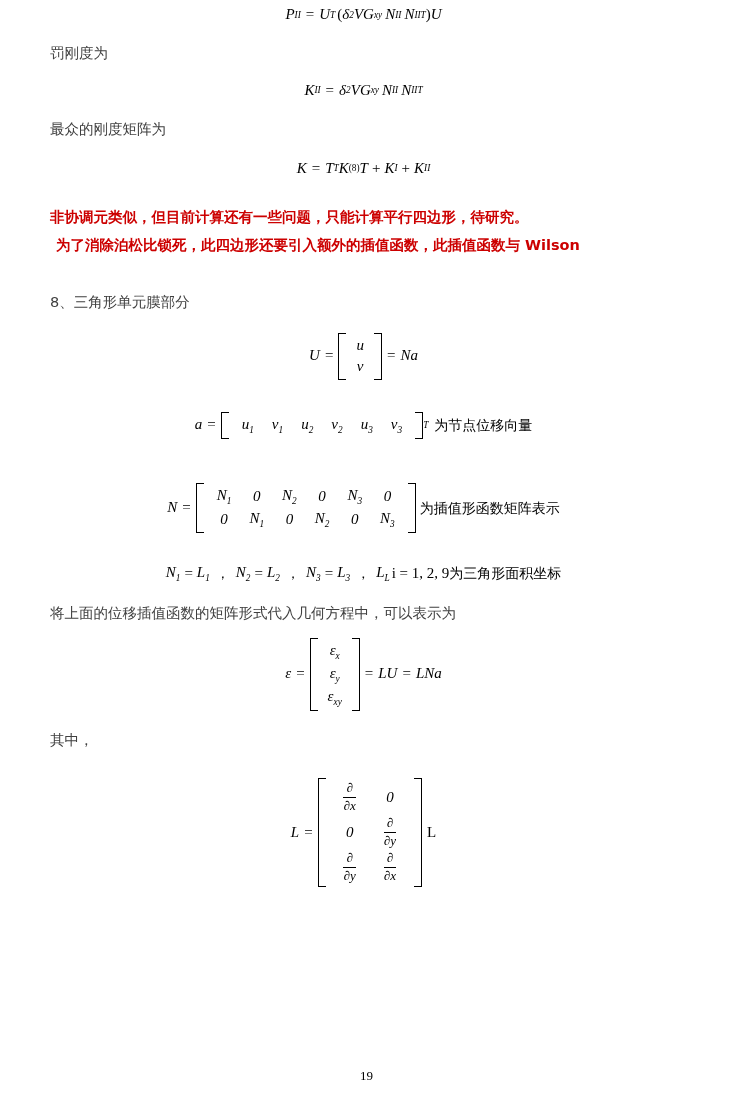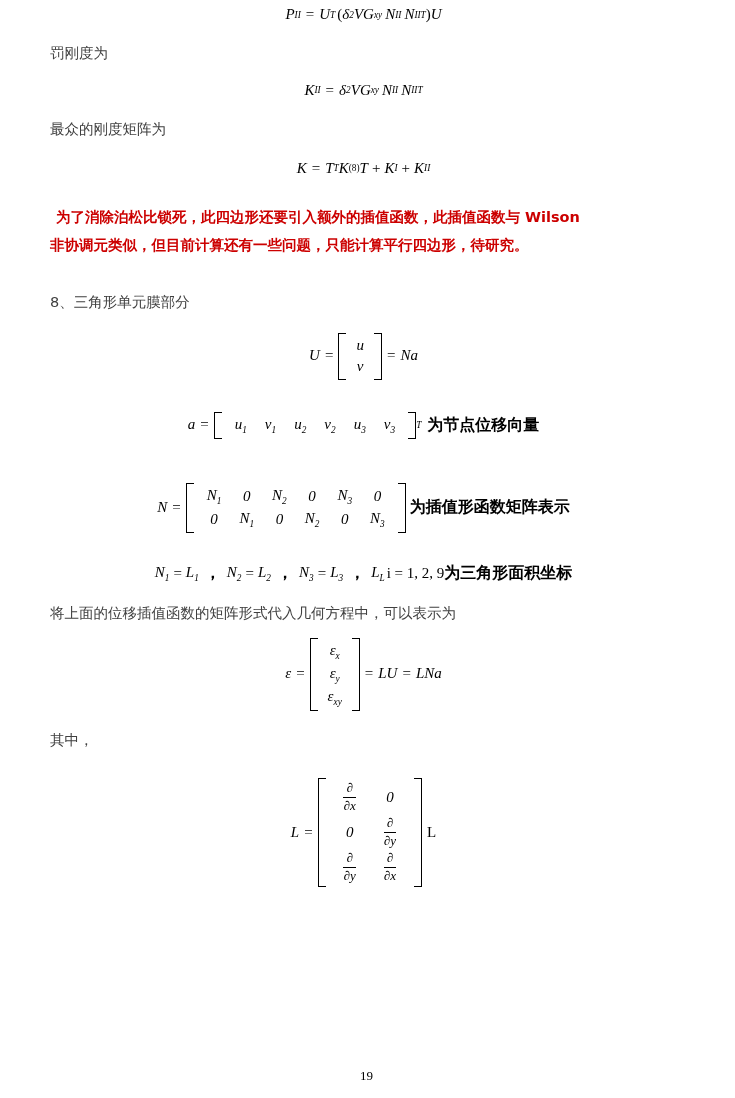--- a/index.html
+++ b/index.html
@@ -121,22 +121,21 @@
     bottom: 18px;
     left: 0;
     width: 733px;
     text-align: center;
     font-family: "Liberation Serif", serif;
     font-size: 13px;
   }
   .inlinenote {
     font-family: "DejaVu Sans", "Liberation Sans", sans-serif;
     font-style: normal;
-    font-size: 16px;
-    font-weight: bold;
+    font-size: 14px;
   }
   .eqline { margin: 6px 0; }
 </style>
 </head>
 <body>
 
 <div class="page">
   <div class="content">
 
     <div class="math eqline" style="margin-top:4px;">
@@ -201,22 +200,22 @@
         <span>K</span>
           <sub>I</sub>
         <span class="up" style="margin:0 4px;">+</span>
         <span>K</span>
           <sub>II</sub>
       </span>
     </div>
 
     <div class="spacer-md"></div>
 
+    <p class="para red">非协调元类似，但目前计算还有一些问题，只能计算平行四边形，待研究。</p>
     <p class="para red" style="margin-left:6px;">为了消除泊松比锁死，此四边形还要引入额外的插值函数，此插值函数与 Wilson</p>
-    <p class="para red">非协调元类似，但目前计算还有一些问题，只能计算平行四边形，待研究。</p>
 
     <div class="spacer-lg"></div>
 
     <p class="para">8、三角形单元膜部分</p>
 
     <div style="height:6px;"></div>
 
 
 
     <div class="math eqline" style="margin-top:10px;">

